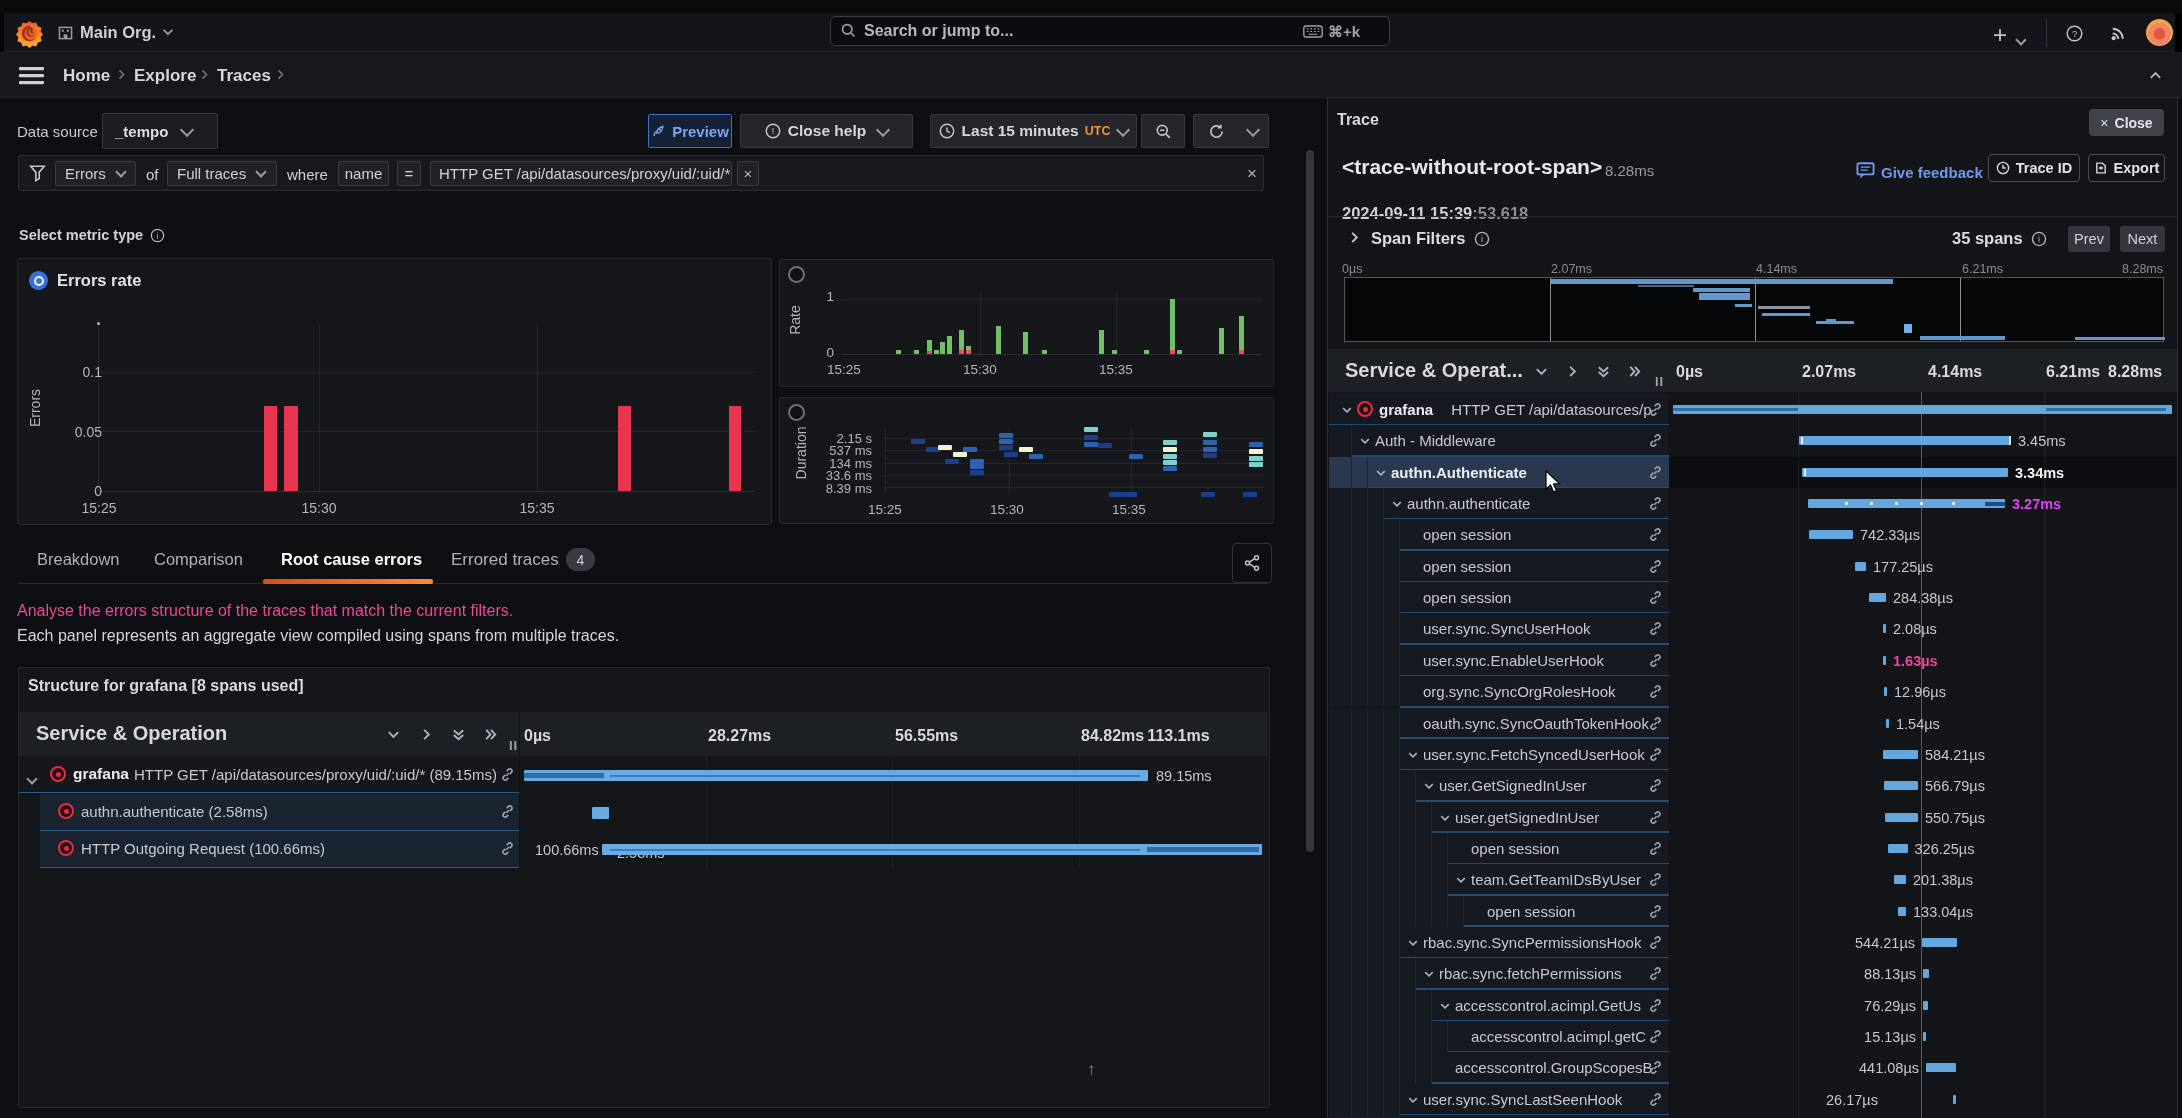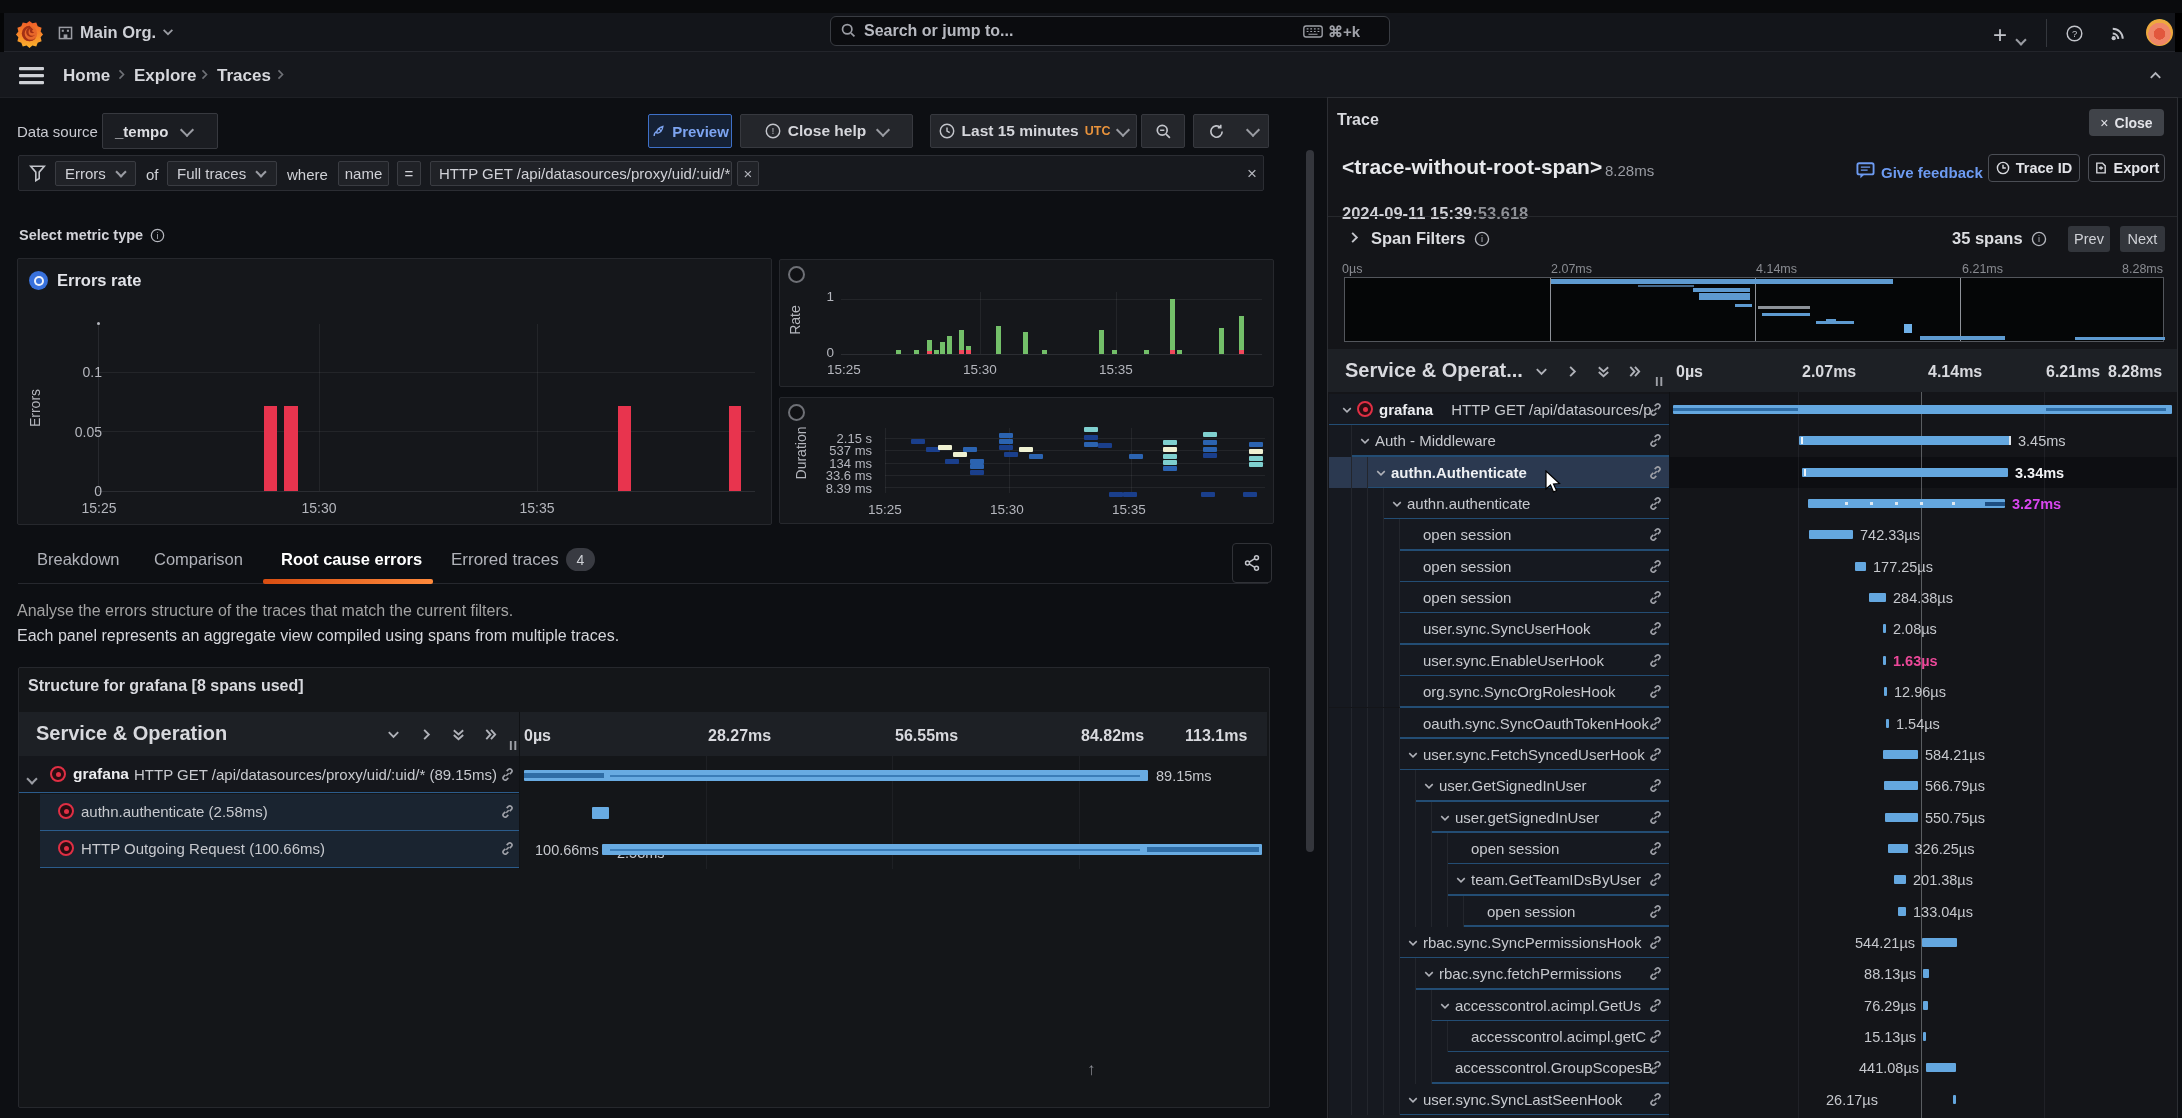--- a/index.html
+++ b/index.html
@@ -320,21 +320,21 @@
 <div class="abs" style="left:1232px;top:543px;width:40px;height:40px;border:1px solid #303237;border-radius:4px;box-sizing:border-box;display:flex;align-items:center;justify-content:center;">
     <svg width="18" height="18" viewBox="0 0 24 24">
       <g stroke="#c3c5cb" stroke-width="2" fill="none">
         <circle cx="18" cy="5" r="2.6"></circle>
         <circle cx="6" cy="12" r="2.6"></circle>
         <circle cx="18" cy="19" r="2.6"></circle>
         <path d="M8.3 10.7 L15.7 6.3 M8.3 13.3 L15.7 17.7"></path>
       </g>
     </svg>
   </div>
-<div class="abs" style="left:17px;top:602px;font-size:16px;color:#a3a3a3;font-weight:500;">Analyse the errors structure of the traces that match the current filters.</div>
+<div class="abs" style="left:17px;top:602px;font-size:16px;color:#ec4899;font-weight:500;">Analyse the errors structure of the traces that match the current filters.</div>
 <div class="abs" style="left:17px;top:627px;font-size:16px;color:#d5d6db;font-weight:500;">Each panel represents an aggregate view compiled using spans from multiple traces.</div>
 <div class="panel" style="left:18px;top:667px;width:1250px;height:439px;background:#141619;"></div>
 <div class="abs b" style="left:28px;top:677px;font-size:16px;color:#d8d9de;">Structure for grafana [8 spans used]</div>
 <div class="abs" style="left:19px;top:712px;width:1248px;height:44px;background:#1d2025;"></div>
 <div class="abs b" style="left:36px;top:722px;font-size:20px;color:#d8d9de;">Service &amp; Operation</div>
 <div class="abs" style="left:386px;top:727px;">
     <svg width="15" height="15" viewBox="0 0 16 16">
       <path d="M3 5.5 L8 10.5 L13 5.5" fill="none" stroke="#b0b2b9" stroke-width="2"></path>
     </svg>
   </div>
@@ -351,21 +351,21 @@
 <div class="abs" style="left:483px;top:727px;">
     <svg width="15" height="15" viewBox="0 0 16 16">
       <path d="M3.5 3 L8 8 L3.5 13 M8.5 3 L13 8 L8.5 13" fill="none" stroke="#b0b2b9" stroke-width="2"></path>
     </svg>
   </div>
 <div class="abs b" style="left:509px;top:738px;font-size:13px;color:#9fa1a8;letter-spacing:1px;">II</div>
 <div class="abs b" style="left:524px;top:727px;font-size:16px;color:#d8d9de;">0µs</div>
 <div class="abs b" style="left:708px;top:727px;font-size:16px;color:#d8d9de;">28.27ms</div>
 <div class="abs b" style="left:895px;top:727px;font-size:16px;color:#d8d9de;">56.55ms</div>
 <div class="abs b" style="left:1081px;top:727px;font-size:16px;color:#d8d9de;">84.82ms</div>
-<div class="abs b" style="left:1185px;top:727px;width:73px;text-align:left;font-size:16px;color:#d8d9de;">113.1ms</div>
+<div class="abs b" style="left:1142px;top:727px;width:73px;text-align:center;font-size:16px;color:#d8d9de;">113.1ms</div>
 <div class="abs" style="left:705.5px;top:756px;width:1px;height:113px;background:rgba(204,204,220,0.06);"></div>
 <div class="abs" style="left:892px;top:756px;width:1px;height:113px;background:rgba(204,204,220,0.06);"></div>
 <div class="abs" style="left:1078.5px;top:756px;width:1px;height:113px;background:rgba(204,204,220,0.06);"></div>
 <div class="abs" style="left:519px;top:712px;width:1px;height:157px;background:#101215;"></div>
 <div class="abs" style="left:19px;top:756px;width:500px;height:37px;background:#15171c;border-bottom:1.5px solid #2b5c8c;box-sizing:border-box;"></div>
 <div class="abs" style="left:28px;top:769px;"><span class="chev" style="width:6px;height:6px;"></span></div>
 <div class="abs" style="left:50px;top:766px;width:16px;height:16px;border-radius:50%;border:2.5px solid #e02f44;background:#2a0d12;box-sizing:border-box;"></div>
 <div class="abs" style="left:55.5px;top:771.5px;width:5px;height:5px;border-radius:50%;background:#e02f44;"></div>
 <div class="abs b" style="left:73px;top:765px;font-size:15.5px;color:#ecedf0;">grafana</div>
 <div class="spanrow-name" style="left:134px;top:766px;width:362px;">HTTP GET /api/datasources/proxy/uid/:uid/* (89.15ms)</div>

